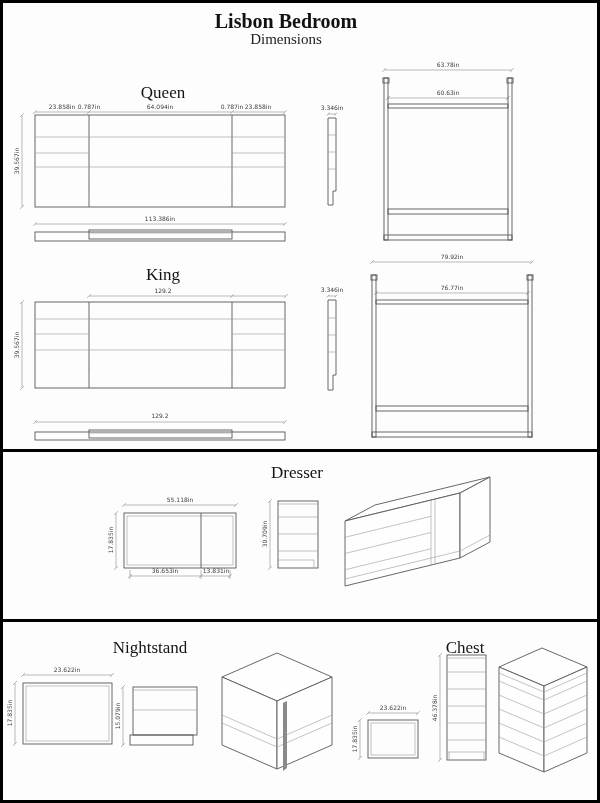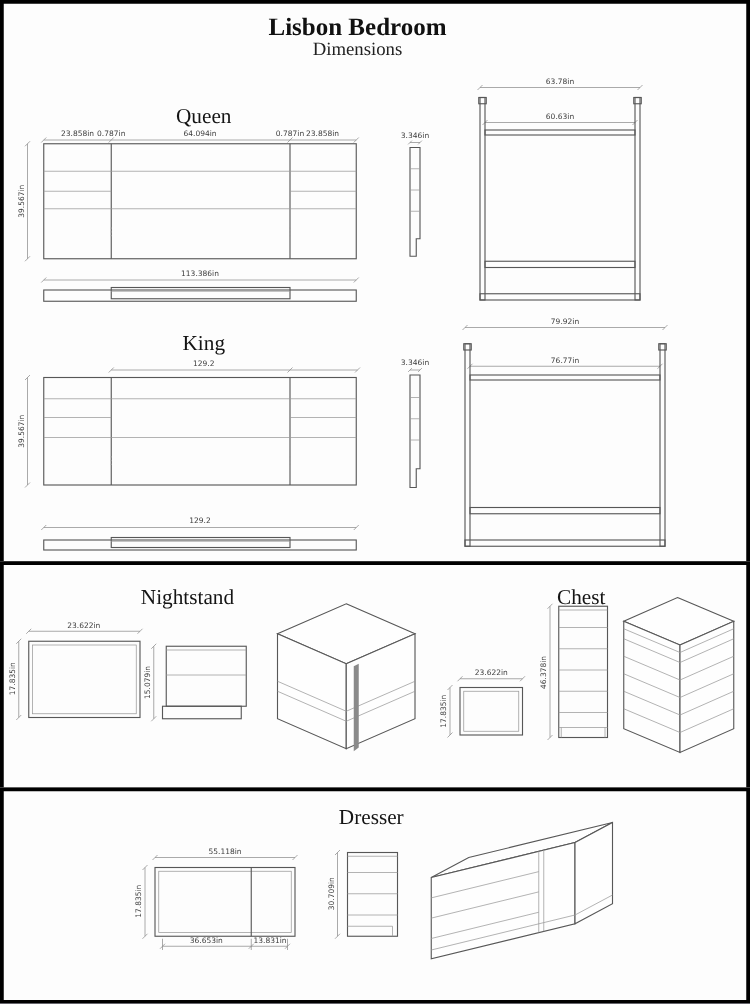--- a/index.html
+++ b/index.html
@@ -1,16 +1,16 @@
 <!DOCTYPE html>
 <html><head>
 <meta charset="utf-8">
 <style>
   html,body{margin:0;padding:0;background:#e8e8e8;}
-  .page{width:600px;height:803px;background:#c4b5fd;position:relative;margin:0 auto;
+  .page{width:600px;height:803px;background:#a16207;position:relative;margin:0 auto;
         font-family:"Liberation Serif",serif;}
   .panel{box-sizing:border-box;border:3px solid #000;background:#fdfdfd;overflow:hidden;}
   .panel-beds{height:452px;}
   .panel-mid{height:184px;margin-top:-3px;}
   .panel-dresser{height:173px;margin-top:-3px;}
   svg{display:block;}
   .geo{fill:none;stroke:#575757;stroke-width:0.9;}
   .geo-light{fill:none;stroke:#9a9a9a;stroke-width:0.6;}
   .face{fill:#fefefe;stroke:#575757;stroke-width:0.9;}
   .dim{fill:none;stroke:#8d8d8d;stroke-width:0.6;}
@@ -118,69 +118,20 @@
           <rect class="geo" x="368" y="272" width="6" height="5"></rect>
           <rect class="geo" x="524" y="272" width="6" height="5"></rect>
           <rect class="geo" x="373" y="297" width="152" height="4"></rect>
           <rect class="geo" x="373" y="403" width="152" height="5"></rect>
           <rect class="geo" x="369" y="429" width="160" height="5"></rect>
         </g>
       </g>
     </svg>
   </div>
 
-  <div class="panel panel-mid">
-      <svg width="594" height="178" viewBox="0 0 594 178">
-        <text class="sect" x="147" y="31" text-anchor="middle">Nightstand</text>
-        <g>
-          <path class="dim" d="M20 53 H109 M18 55 l4 -4 M107 55 l4 -4"></path>
-          <text class="dimtxt" x="64" y="50" text-anchor="middle">23.622in</text>
-          <rect class="geo" x="20" y="61" width="89" height="61"></rect>
-          <rect class="geo-light" x="23" y="64" width="83" height="55"></rect>
-          <path class="dim" d="M12 61 V122 M10 63 l4 -4 M10 124 l4 -4"></path>
-          <text class="dimtxt" transform="rotate(-90 9 91)" x="9" y="91" text-anchor="middle">17.835in</text>
-        </g>
-        <g>
-          <rect class="geo" x="130" y="65" width="64" height="48"></rect>
-          <path class="geo-light" d="M130 68 H194 M130 88 H194"></path>
-          <rect class="geo" x="127" y="113" width="63" height="10"></rect>
-          <path class="dim" d="M120 65 V123 M118 67 l4 -4 M118 125 l4 -4"></path>
-          <text class="dimtxt" transform="rotate(-90 117 94)" x="117" y="94" text-anchor="middle">15.079in</text>
-        </g>
-        <g>
-          <polygon class="face" points="274,31 329,55 274,79 219,55"></polygon>
-          <polygon class="face" points="219,55 274,79 274,147 219,123"></polygon>
-          <polygon class="face" points="274,79 329,55 329,123 274,147"></polygon>
-          <path class="geo-light" d="M219 93 L274 117 M219 101 L274 125 M274 117 L329 93 M274 125 L329 101"></path>
-          <polygon points="280,81 284,79 284,146 280,149" style="fill:#8a8a8a;stroke:none"></polygon>
-        </g>
-        <text class="sect" x="462" y="31" text-anchor="middle">Chest</text>
-        <g>
-          <path class="dim" d="M365 91 H415 M363 93 l4 -4 M413 93 l4 -4"></path>
-          <text class="dimtxt" x="390" y="88" text-anchor="middle">23.622in</text>
-          <rect class="geo" x="365" y="98" width="50" height="38"></rect>
-          <rect class="geo-light" x="368" y="101" width="44" height="32"></rect>
-          <path class="dim" d="M357 98 V136 M355 100 l4 -4 M355 138 l4 -4"></path>
-          <text class="dimtxt" transform="rotate(-90 354 117)" x="354" y="117" text-anchor="middle">17.835in</text>
-        </g>
-        <g>
-          <rect class="geo" x="444" y="33" width="39" height="105"></rect>
-          <path class="geo-light" d="M444 36 H483 M444 50 H483 M444 67 H483 M444 84 H483 M444 101 H483 M444 118 H483 M444 130 H483 M446 130 V138 M481 130 V138"></path>
-          <path class="dim" d="M437 33 V138 M435 35 l4 -4 M435 140 l4 -4"></path>
-          <text class="dimtxt" transform="rotate(-90 434 86)" x="434" y="86" text-anchor="middle">46.378in</text>
-        </g>
-        <g>
-          <polygon class="face" points="539,26 584,45 541,64 496,45"></polygon>
-          <polygon class="face" points="496,45 541,64 541,150 496,131"></polygon>
-          <polygon class="face" points="541,64 584,45 584,131 541,150"></polygon>
-          <path class="geo-light" d="M496 51 L541 70 M541 70 L584 51 M496 59 L541 78 M541 78 L584 59 M496 73 L541 92 M541 92 L584 73 M496 87 L541 106 M541 106 L584 87 M496 101 L541 120 M541 120 L584 101 M496 115 L541 134 M541 134 L584 115"></path>
-        </g>
-      </svg>
-    </div>
-
   <div class="panel panel-dresser">
     <svg width="594" height="167" viewBox="0 0 594 167">
 
       <text class="sect" x="294" y="26" text-anchor="middle">Dresser</text>
 
       <g>
         <path class="dim" d="M121 53 H233 M119 55 l4 -4 M231 55 l4 -4"></path>
         <text class="dimtxt" x="177" y="50" text-anchor="middle">55.118in</text>
         <rect class="geo" x="121" y="61" width="112" height="55"></rect>
         <rect class="geo-light" x="124" y="64" width="106" height="49"></rect>
@@ -201,13 +152,62 @@
       </g>
 
       <g>
         <polygon class="face" points="342,69 457,41 487,25 372,53"></polygon>
         <polygon class="face" points="342,69 457,41 457,106 342,134"></polygon>
         <polygon class="face" points="457,41 487,25 487,90 457,106"></polygon>
         <path class="geo-light" d="M342 85.3 L428 64.3 M342 101.5 L428 80.5 M342 117.8 L428 96.8 M428 48 V113 M432 47 V112 M342 127 L457 99 M457 99 L487 83"></path>
       </g>
     </svg>
   </div>
+
+  <div class="panel panel-mid">
+      <svg width="594" height="178" viewBox="0 0 594 178">
+        <text class="sect" x="147" y="31" text-anchor="middle">Nightstand</text>
+        <g>
+          <path class="dim" d="M20 53 H109 M18 55 l4 -4 M107 55 l4 -4"></path>
+          <text class="dimtxt" x="64" y="50" text-anchor="middle">23.622in</text>
+          <rect class="geo" x="20" y="61" width="89" height="61"></rect>
+          <rect class="geo-light" x="23" y="64" width="83" height="55"></rect>
+          <path class="dim" d="M12 61 V122 M10 63 l4 -4 M10 124 l4 -4"></path>
+          <text class="dimtxt" transform="rotate(-90 9 91)" x="9" y="91" text-anchor="middle">17.835in</text>
+        </g>
+        <g>
+          <rect class="geo" x="130" y="65" width="64" height="48"></rect>
+          <path class="geo-light" d="M130 68 H194 M130 88 H194"></path>
+          <rect class="geo" x="127" y="113" width="63" height="10"></rect>
+          <path class="dim" d="M120 65 V123 M118 67 l4 -4 M118 125 l4 -4"></path>
+          <text class="dimtxt" transform="rotate(-90 117 94)" x="117" y="94" text-anchor="middle">15.079in</text>
+        </g>
+        <g>
+          <polygon class="face" points="274,31 329,55 274,79 219,55"></polygon>
+          <polygon class="face" points="219,55 274,79 274,147 219,123"></polygon>
+          <polygon class="face" points="274,79 329,55 329,123 274,147"></polygon>
+          <path class="geo-light" d="M219 93 L274 117 M219 101 L274 125 M274 117 L329 93 M274 125 L329 101"></path>
+          <polygon points="280,81 284,79 284,146 280,149" style="fill:#8a8a8a;stroke:none"></polygon>
+        </g>
+        <text class="sect" x="462" y="31" text-anchor="middle">Chest</text>
+        <g>
+          <path class="dim" d="M365 91 H415 M363 93 l4 -4 M413 93 l4 -4"></path>
+          <text class="dimtxt" x="390" y="88" text-anchor="middle">23.622in</text>
+          <rect class="geo" x="365" y="98" width="50" height="38"></rect>
+          <rect class="geo-light" x="368" y="101" width="44" height="32"></rect>
+          <path class="dim" d="M357 98 V136 M355 100 l4 -4 M355 138 l4 -4"></path>
+          <text class="dimtxt" transform="rotate(-90 354 117)" x="354" y="117" text-anchor="middle">17.835in</text>
+        </g>
+        <g>
+          <rect class="geo" x="444" y="33" width="39" height="105"></rect>
+          <path class="geo-light" d="M444 36 H483 M444 50 H483 M444 67 H483 M444 84 H483 M444 101 H483 M444 118 H483 M444 130 H483 M446 130 V138 M481 130 V138"></path>
+          <path class="dim" d="M437 33 V138 M435 35 l4 -4 M435 140 l4 -4"></path>
+          <text class="dimtxt" transform="rotate(-90 434 86)" x="434" y="86" text-anchor="middle">46.378in</text>
+        </g>
+        <g>
+          <polygon class="face" points="539,26 584,45 541,64 496,45"></polygon>
+          <polygon class="face" points="496,45 541,64 541,150 496,131"></polygon>
+          <polygon class="face" points="541,64 584,45 584,131 541,150"></polygon>
+          <path class="geo-light" d="M496 51 L541 70 M541 70 L584 51 M496 59 L541 78 M541 78 L584 59 M496 73 L541 92 M541 92 L584 73 M496 87 L541 106 M541 106 L584 87 M496 101 L541 120 M541 120 L584 101 M496 115 L541 134 M541 134 L584 115"></path>
+        </g>
+      </svg>
+    </div>
 </div>
 
 </body></html>

